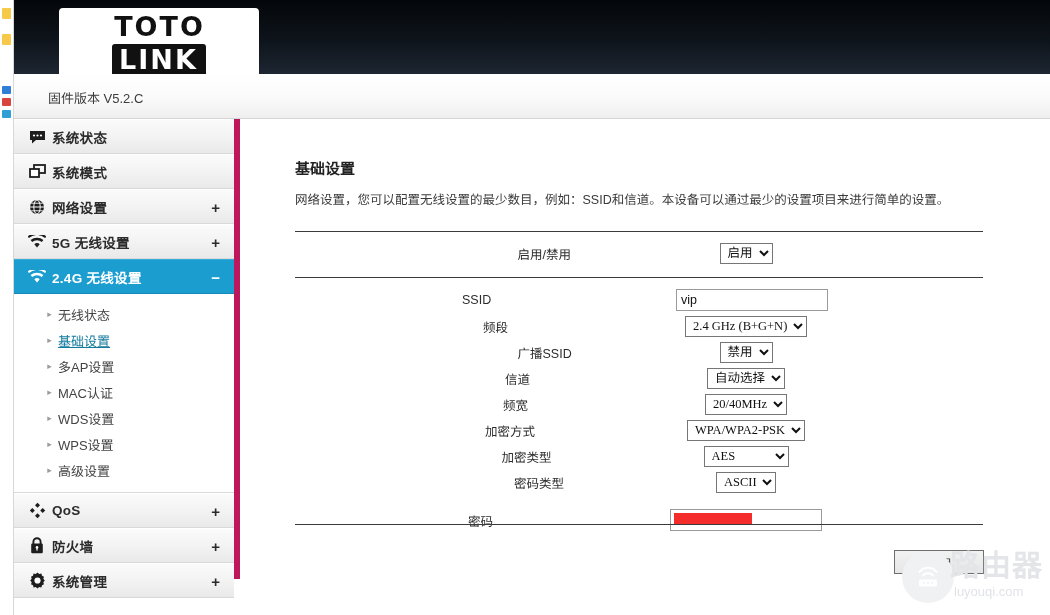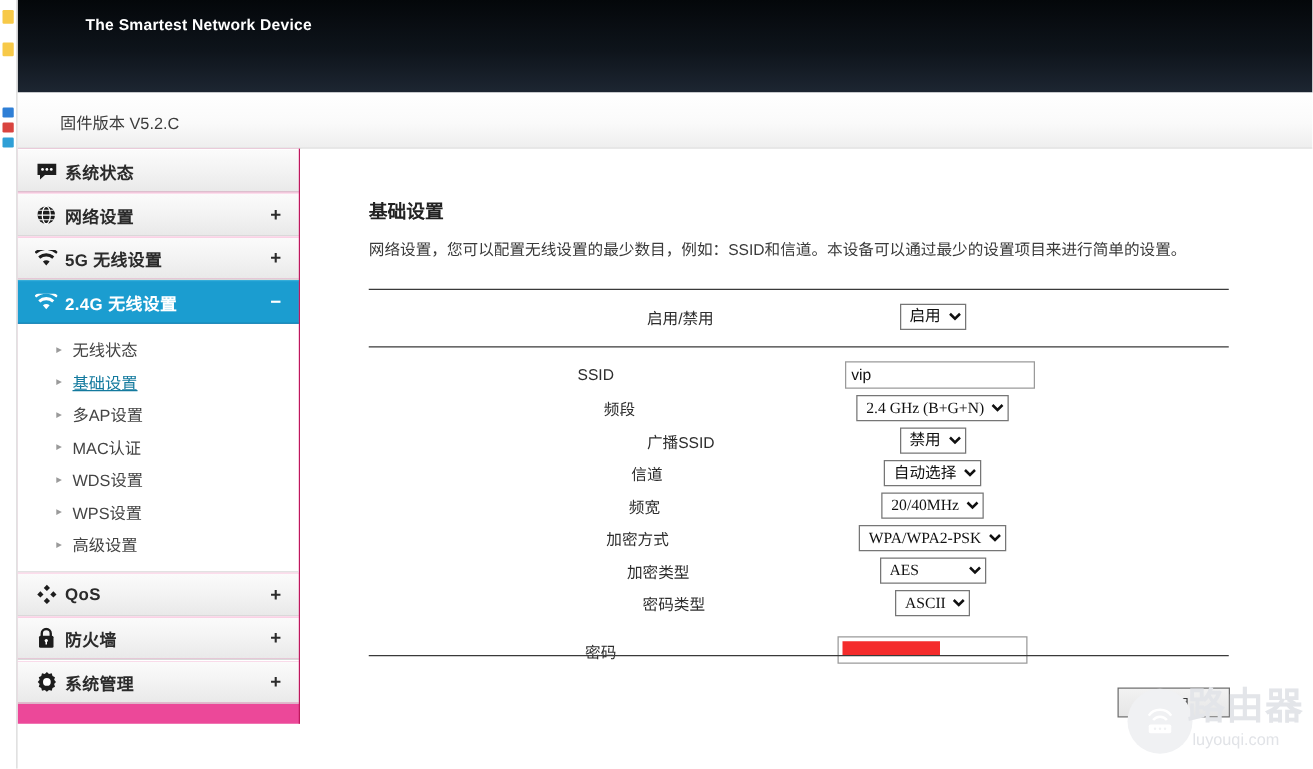--- a/index.html
+++ b/index.html
@@ -116,23 +116,24 @@
     color: #3c3c3c;
     font-family: "Liberation Sans", sans-serif;
   }
 
   
   .sidebar {
     position: absolute;
     left: 0; top: 119px;
     width: 226px;
     height: 460px;
-    border-right: 1px solid #be185d;
-    background: #ec4899;
+    border-right: 6px solid #be185d;
+    background: #6d28d9;
     box-sizing: border-box;
+    text-align: center;
   }
   .nav-item {
     position: relative;
     height: 35px;
     border-bottom: 1px solid #d9d9d9;
     border-top: 1px solid #ffffff;
     background: linear-gradient(to bottom, #fbfbfb 0%, #f3f3f3 50%, #e9e9e9 100%);
     display: flex;
     align-items: center;
     cursor: pointer;
@@ -368,20 +369,21 @@
   <div class="sliver-chip" style="top:34px;background:#f7c948;"></div>
   <div class="sliver-chip" style="top:86px;height:8px;background:#2f7fd6;"></div>
   <div class="sliver-chip" style="top:98px;height:8px;background:#d9443f;"></div>
   <div class="sliver-chip" style="top:110px;height:8px;background:#2f9fd6;"></div>
 </div>
 
 <div class="page">
 
   <div class="header">
     <div class="logo-wrap">
+      <div class="logo-box"><span class="logo-toto">TOTO</span><span class="logo-link">LINK</span></div>
       <div class="logo-tagline">The Smartest Network Device</div>
     </div>
   </div>
 
   <div class="fw-bar">
     <div class="fw-text">固件版本 V5.2.C</div>
   </div>
 
   <div class="sidebar">
 
@@ -391,20 +393,30 @@
             <path d="M1 1h15v9H7l-4 3.5V10H1z" fill="currentColor"></path>
             <circle cx="5" cy="5.5" r="1.1" fill="#fff"></circle>
             <circle cx="8.5" cy="5.5" r="1.1" fill="#fff"></circle>
             <circle cx="12" cy="5.5" r="1.1" fill="#fff"></circle>
           </svg>
       </span>
       <span class="nav-label">系统状态</span>
       <span class="nav-toggle"></span>
     </div>
 
+    <div class="nav-item">
+      <span class="nav-icon">
+        <svg width="17" height="15" viewBox="0 0 17 15">
+            <rect x="5" y="1" width="11" height="8" fill="none" stroke="currentColor" stroke-width="1.8"></rect>
+            <rect x="1" y="5" width="9" height="8" fill="#fff" stroke="currentColor" stroke-width="1.8"></rect>
+          </svg>
+      </span>
+      <span class="nav-label">系统模式</span>
+      <span class="nav-toggle"></span>
+    </div>
 
     <div class="nav-item">
       <span class="nav-icon">
         <svg width="16" height="16" viewBox="0 0 16 16">
             <circle cx="8" cy="8" r="7" fill="currentColor"></circle>
             <ellipse cx="8" cy="8" rx="3.2" ry="7" fill="none" stroke="#fff" stroke-width="1"></ellipse>
             <line x1="1" y1="8" x2="15" y2="8" stroke="#fff" stroke-width="1"></line>
             <line x1="2.2" y1="4.2" x2="13.8" y2="4.2" stroke="#fff" stroke-width="0.9"></line>
             <line x1="2.2" y1="11.8" x2="13.8" y2="11.8" stroke="#fff" stroke-width="0.9"></line>
           </svg>

